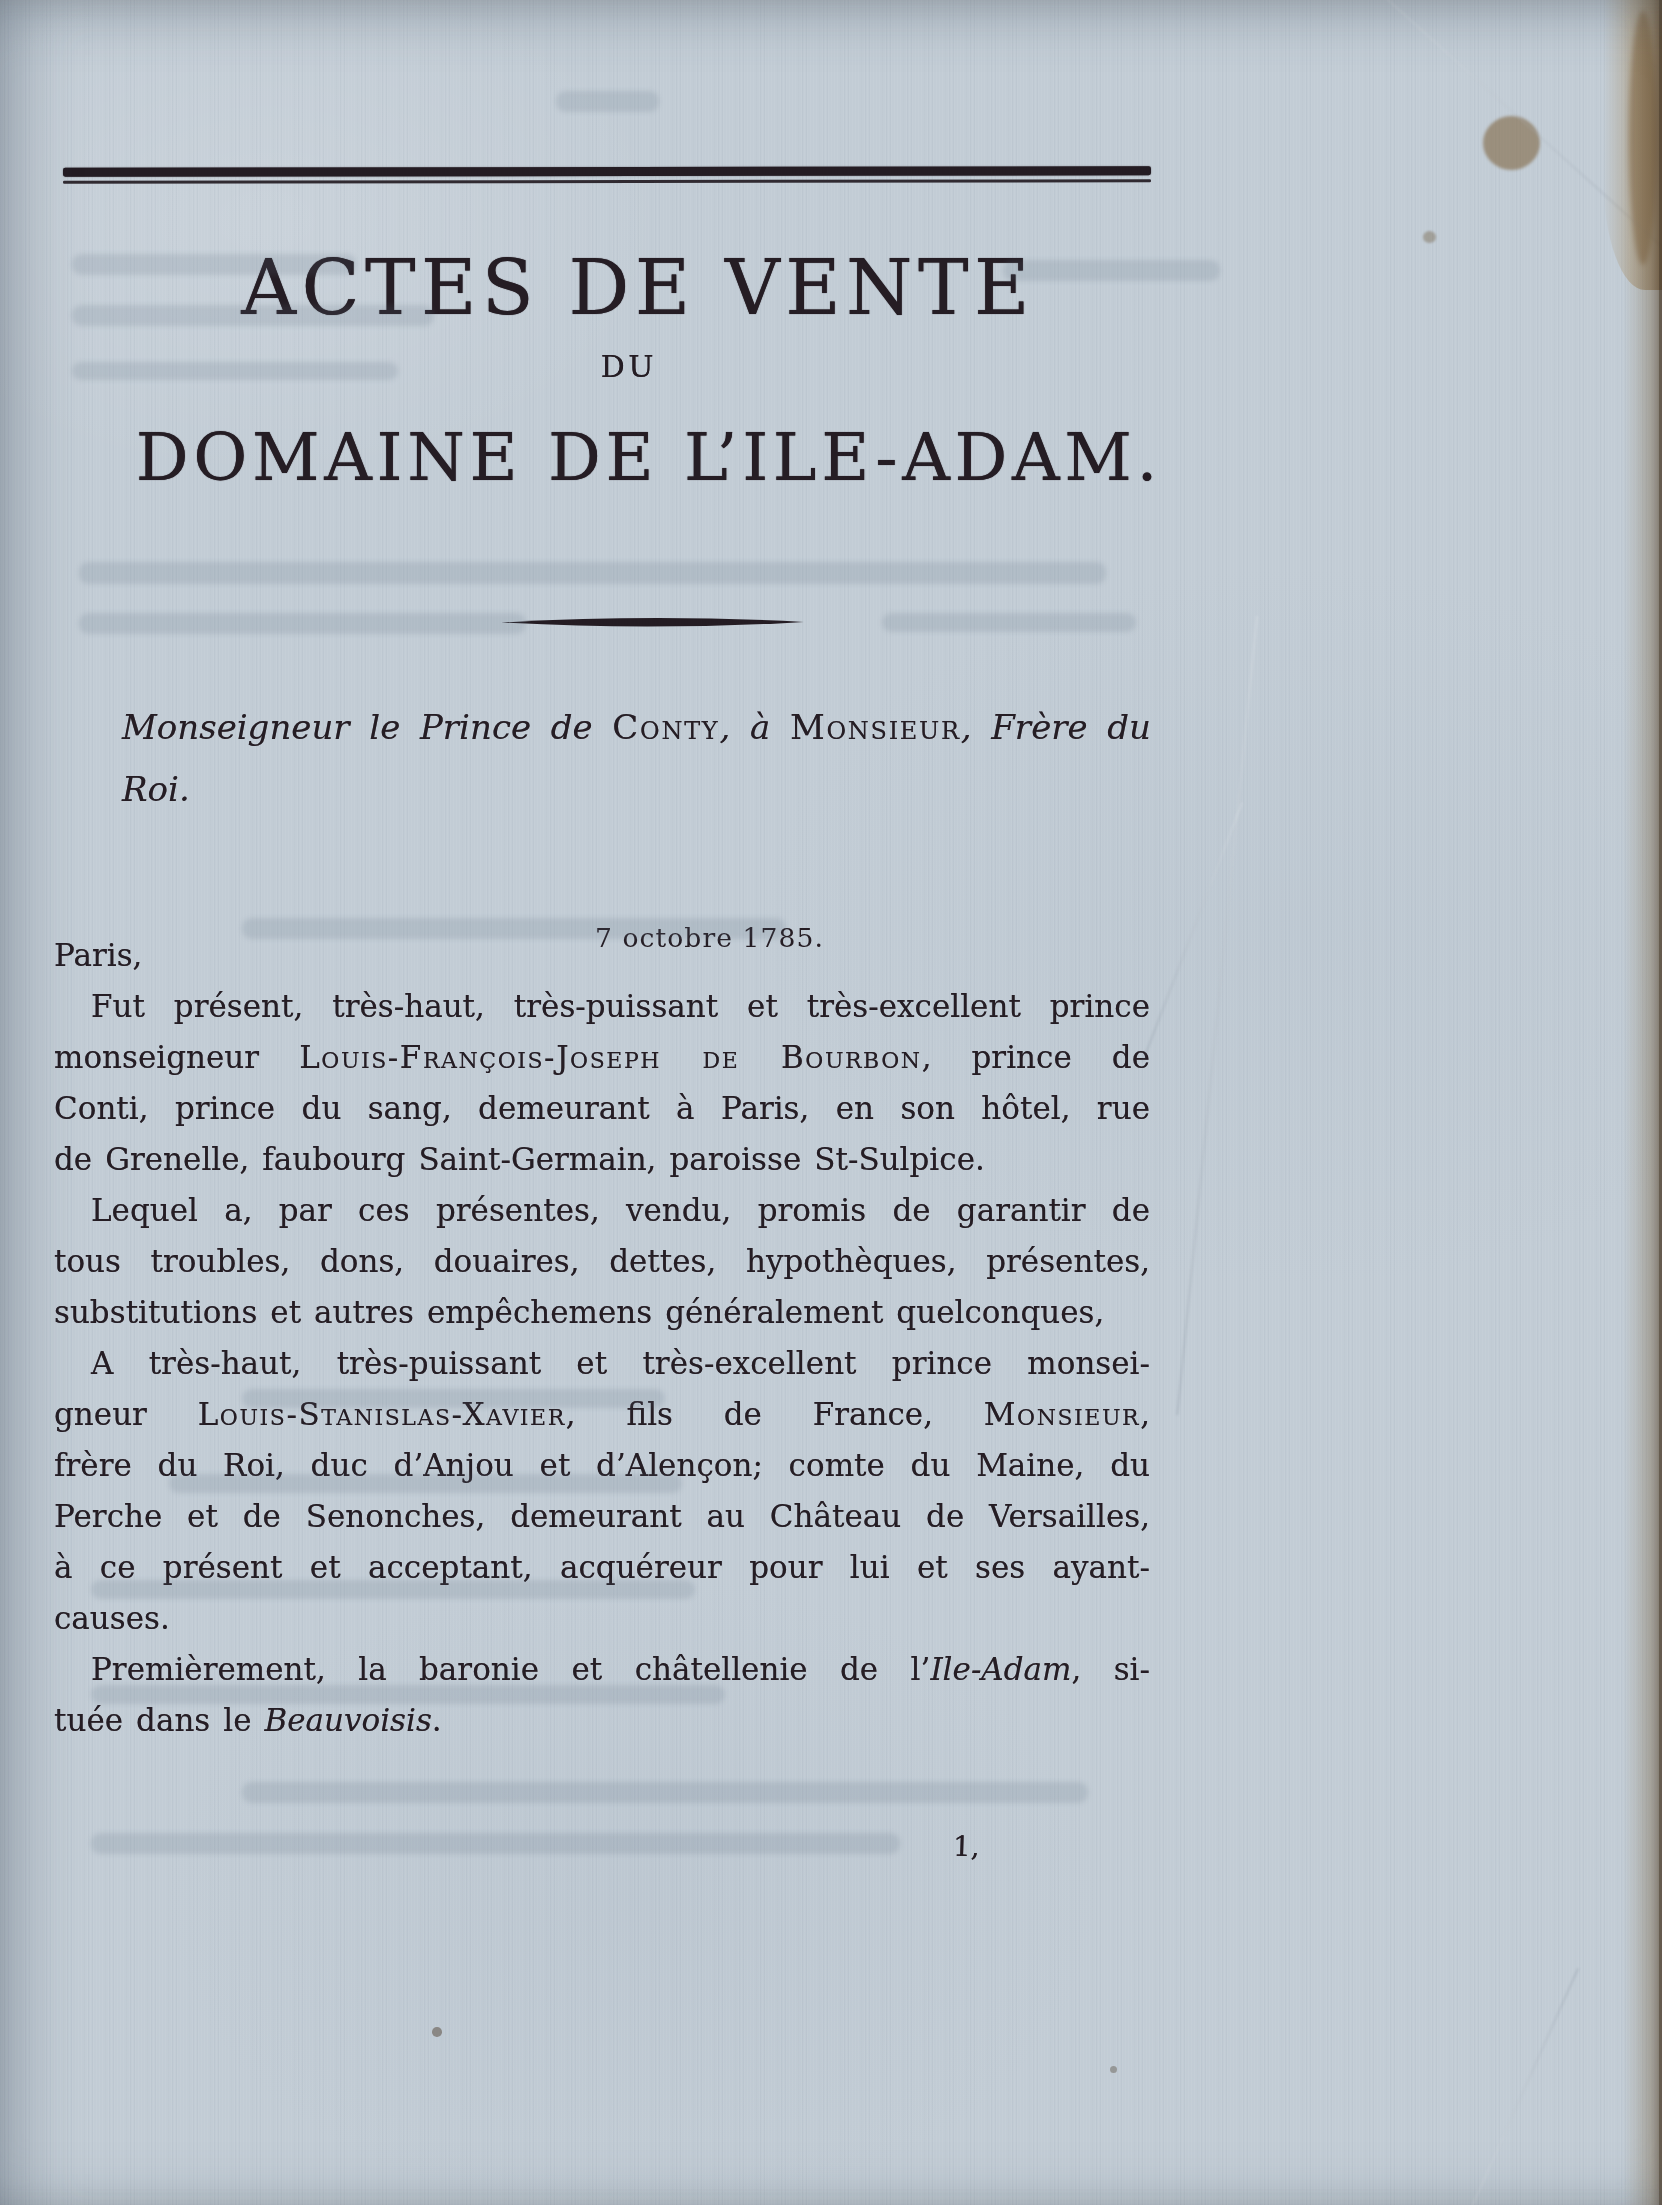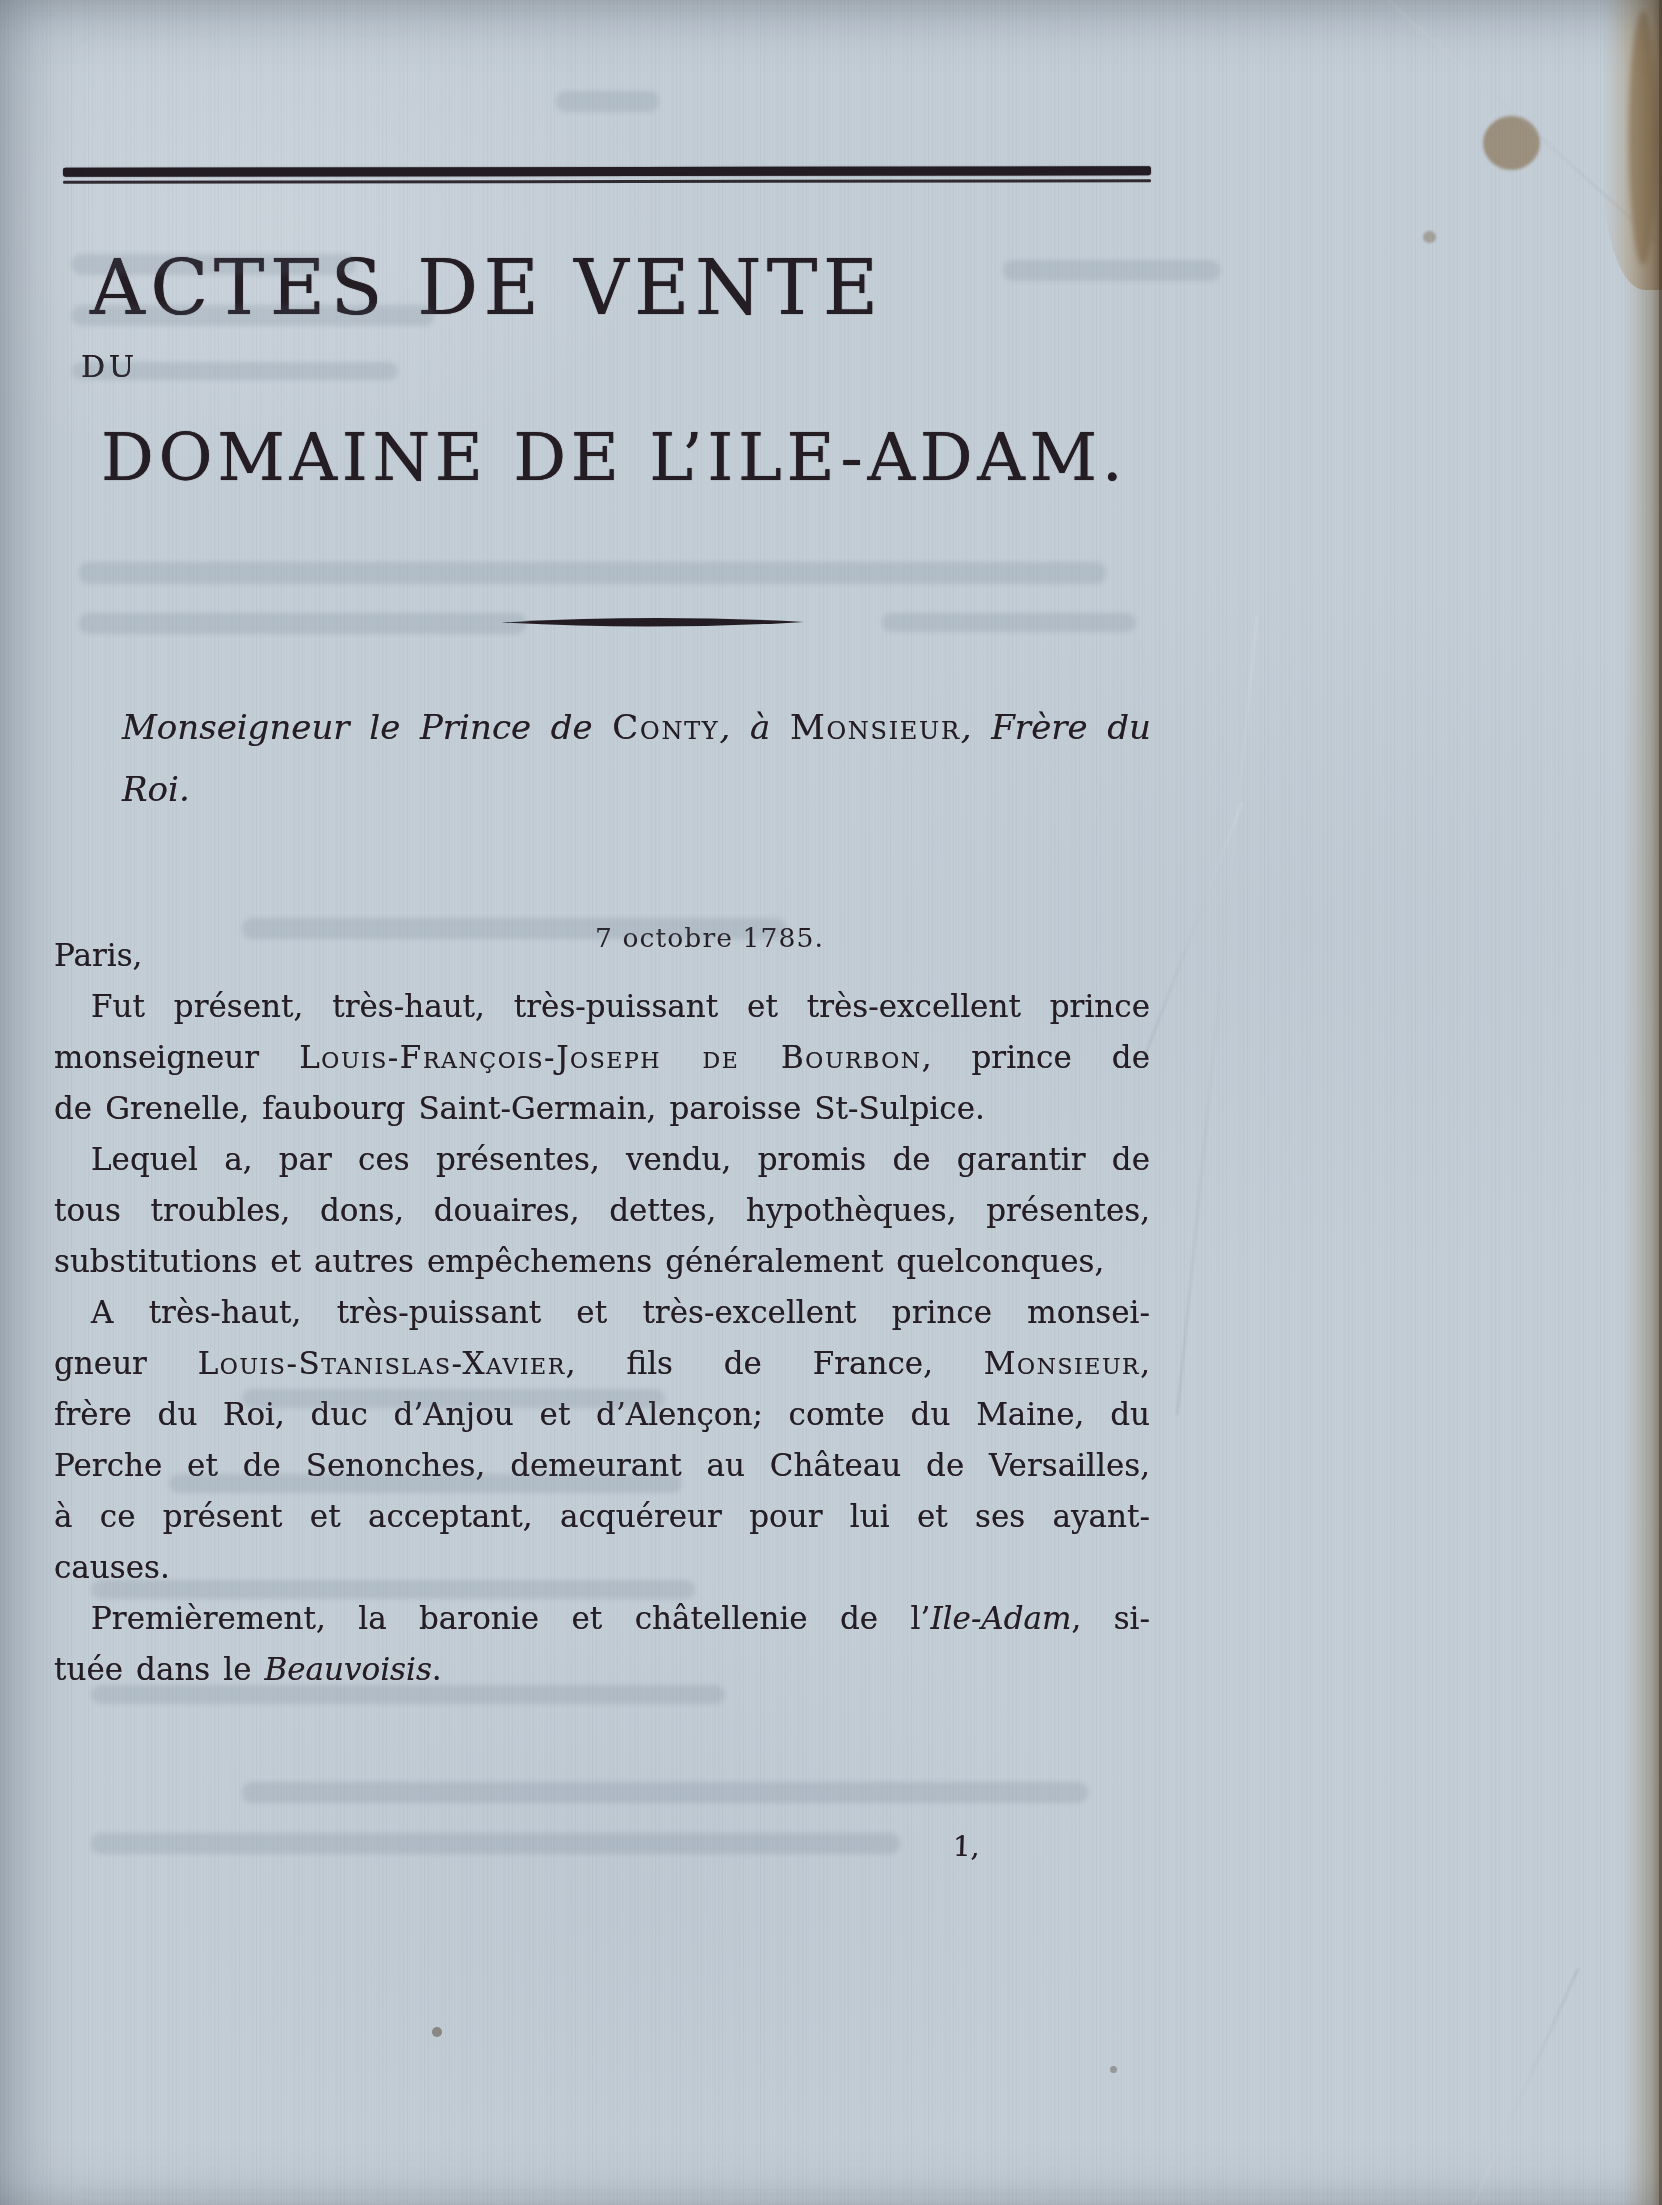--- a/index.html
+++ b/index.html
@@ -24,21 +24,21 @@
       inset -20.5px 0 42px -23px rgba(110,92,64,.33),
       inset 0 60px 54px -42px rgba(70,80,95,.22),
       inset 0 -42px 54px -36px rgba(80,90,104,.25);}
   
   .edge-right{position:absolute;top:0;right:0;width:40px;height:100%;
     background:linear-gradient(90deg, rgba(0,0,0,0), rgba(146,128,98,.18) 35%, rgba(128,108,78,.38) 72%, rgba(86,66,44,.55) 96%);}
   .edge-right-line{position:absolute;top:0;right:0;width:4.2px;height:100%;background:rgba(60,46,30,.45);}
   .curl-top-right{position:absolute;top:0;right:0;width:60px;height:290px;
     background:linear-gradient(90deg, rgba(0,0,0,0), rgba(168,144,106,.45) 45%, rgba(120,92,56,.65));
     border-bottom-left-radius:70% 40%;}
-  .title-wrap{position:absolute;left:54px;width:1096px;text-align:left;white-space:nowrap;}
+  .title-wrap{position:absolute;left:54px;width:1096px;text-align:center;white-space:nowrap;}
   .t1{font-size:76px;letter-spacing:.07em;transform:translateX(36px);text-shadow:0 0 0.9px currentColor;}
   .tdu{font-size:30px;letter-spacing:.12em;transform:translateX(27px);text-shadow:0 0 0.6px currentColor;}
   .t2{font-size:66px;letter-spacing:.07em;transform:translateX(47px);text-shadow:0 0 0.9px currentColor;}
   .rule2{position:absolute;left:63px;top:167px;width:1088px;transform:rotate(-.08deg);}
   .rule2 .a{height:8.5px;background:#241c23;border-radius:2.4px;
     box-shadow:0 0 1.2px rgba(36,28,35,.8);}
   .rule2 .b{height:2.4px;margin-top:4.8px;background:#241c23;border-radius:1.2px;opacity:.92;}
   .swell{position:absolute;left:500px;top:614px;}
   .headnote{position:absolute;left:85px;top:696px;width:1066px;font-style:italic;font-size:34px;line-height:62px;}
   .dateline{position:absolute;left:595px;top:922px;font-size:26.6px;white-space:nowrap;letter-spacing:.04em;}
@@ -79,20 +79,21 @@
       <div class="tline just ind"><span>Monseigneur le Prince de </span><span class="sc">Conty</span><span>, à </span><span class="sc">Monsieur</span><span>, </span><span>Frère du</span></div>
       <div class="tline ind"><span>Roi.</span></div>
     </div>
 
   <div class="dateline">7 octobre 1785.</div>
 
   <div class="bodytext" id="bodytext">
       <div class="tline"><span>Paris,</span></div>
       <div class="tline just ind"><span>Fut présent, très-haut, très-puissant et très-excellent prince</span></div>
       <div class="tline just"><span>monseigneur </span><span class="sc">Louis-François-Joseph de Bourbon</span><span>, prince de</span></div>
+      <div class="tline just"><span>Conti, prince du sang, demeurant à Paris, en son hôtel, rue</span></div>
       <div class="tline"><span>de Grenelle, faubourg Saint-Germain, paroisse St-Sulpice.</span></div>
       <div class="tline just ind"><span>Lequel a, par ces présentes, vendu, promis de garantir de</span></div>
       <div class="tline just"><span>tous troubles, dons, douaires, dettes, hypothèques, présentes,</span></div>
       <div class="tline"><span>substitutions et autres empêchemens généralement quelconques,</span></div>
       <div class="tline just ind"><span>A très-haut, très-puissant et très-excellent prince monsei-</span></div>
       <div class="tline just"><span>gneur </span><span class="sc">Louis-Stanislas-Xavier</span><span>, fils de France, </span><span class="sc">Monsieur</span><span>,</span></div>
       <div class="tline just"><span>frère du Roi, duc d’Anjou et d’Alençon; comte du Maine, du</span></div>
       <div class="tline just"><span>Perche et de Senonches, demeurant au Château de Versailles,</span></div>
       <div class="tline just"><span>à ce présent et acceptant, acquéreur pour lui et ses ayant-</span></div>
       <div class="tline"><span>causes.</span></div>

